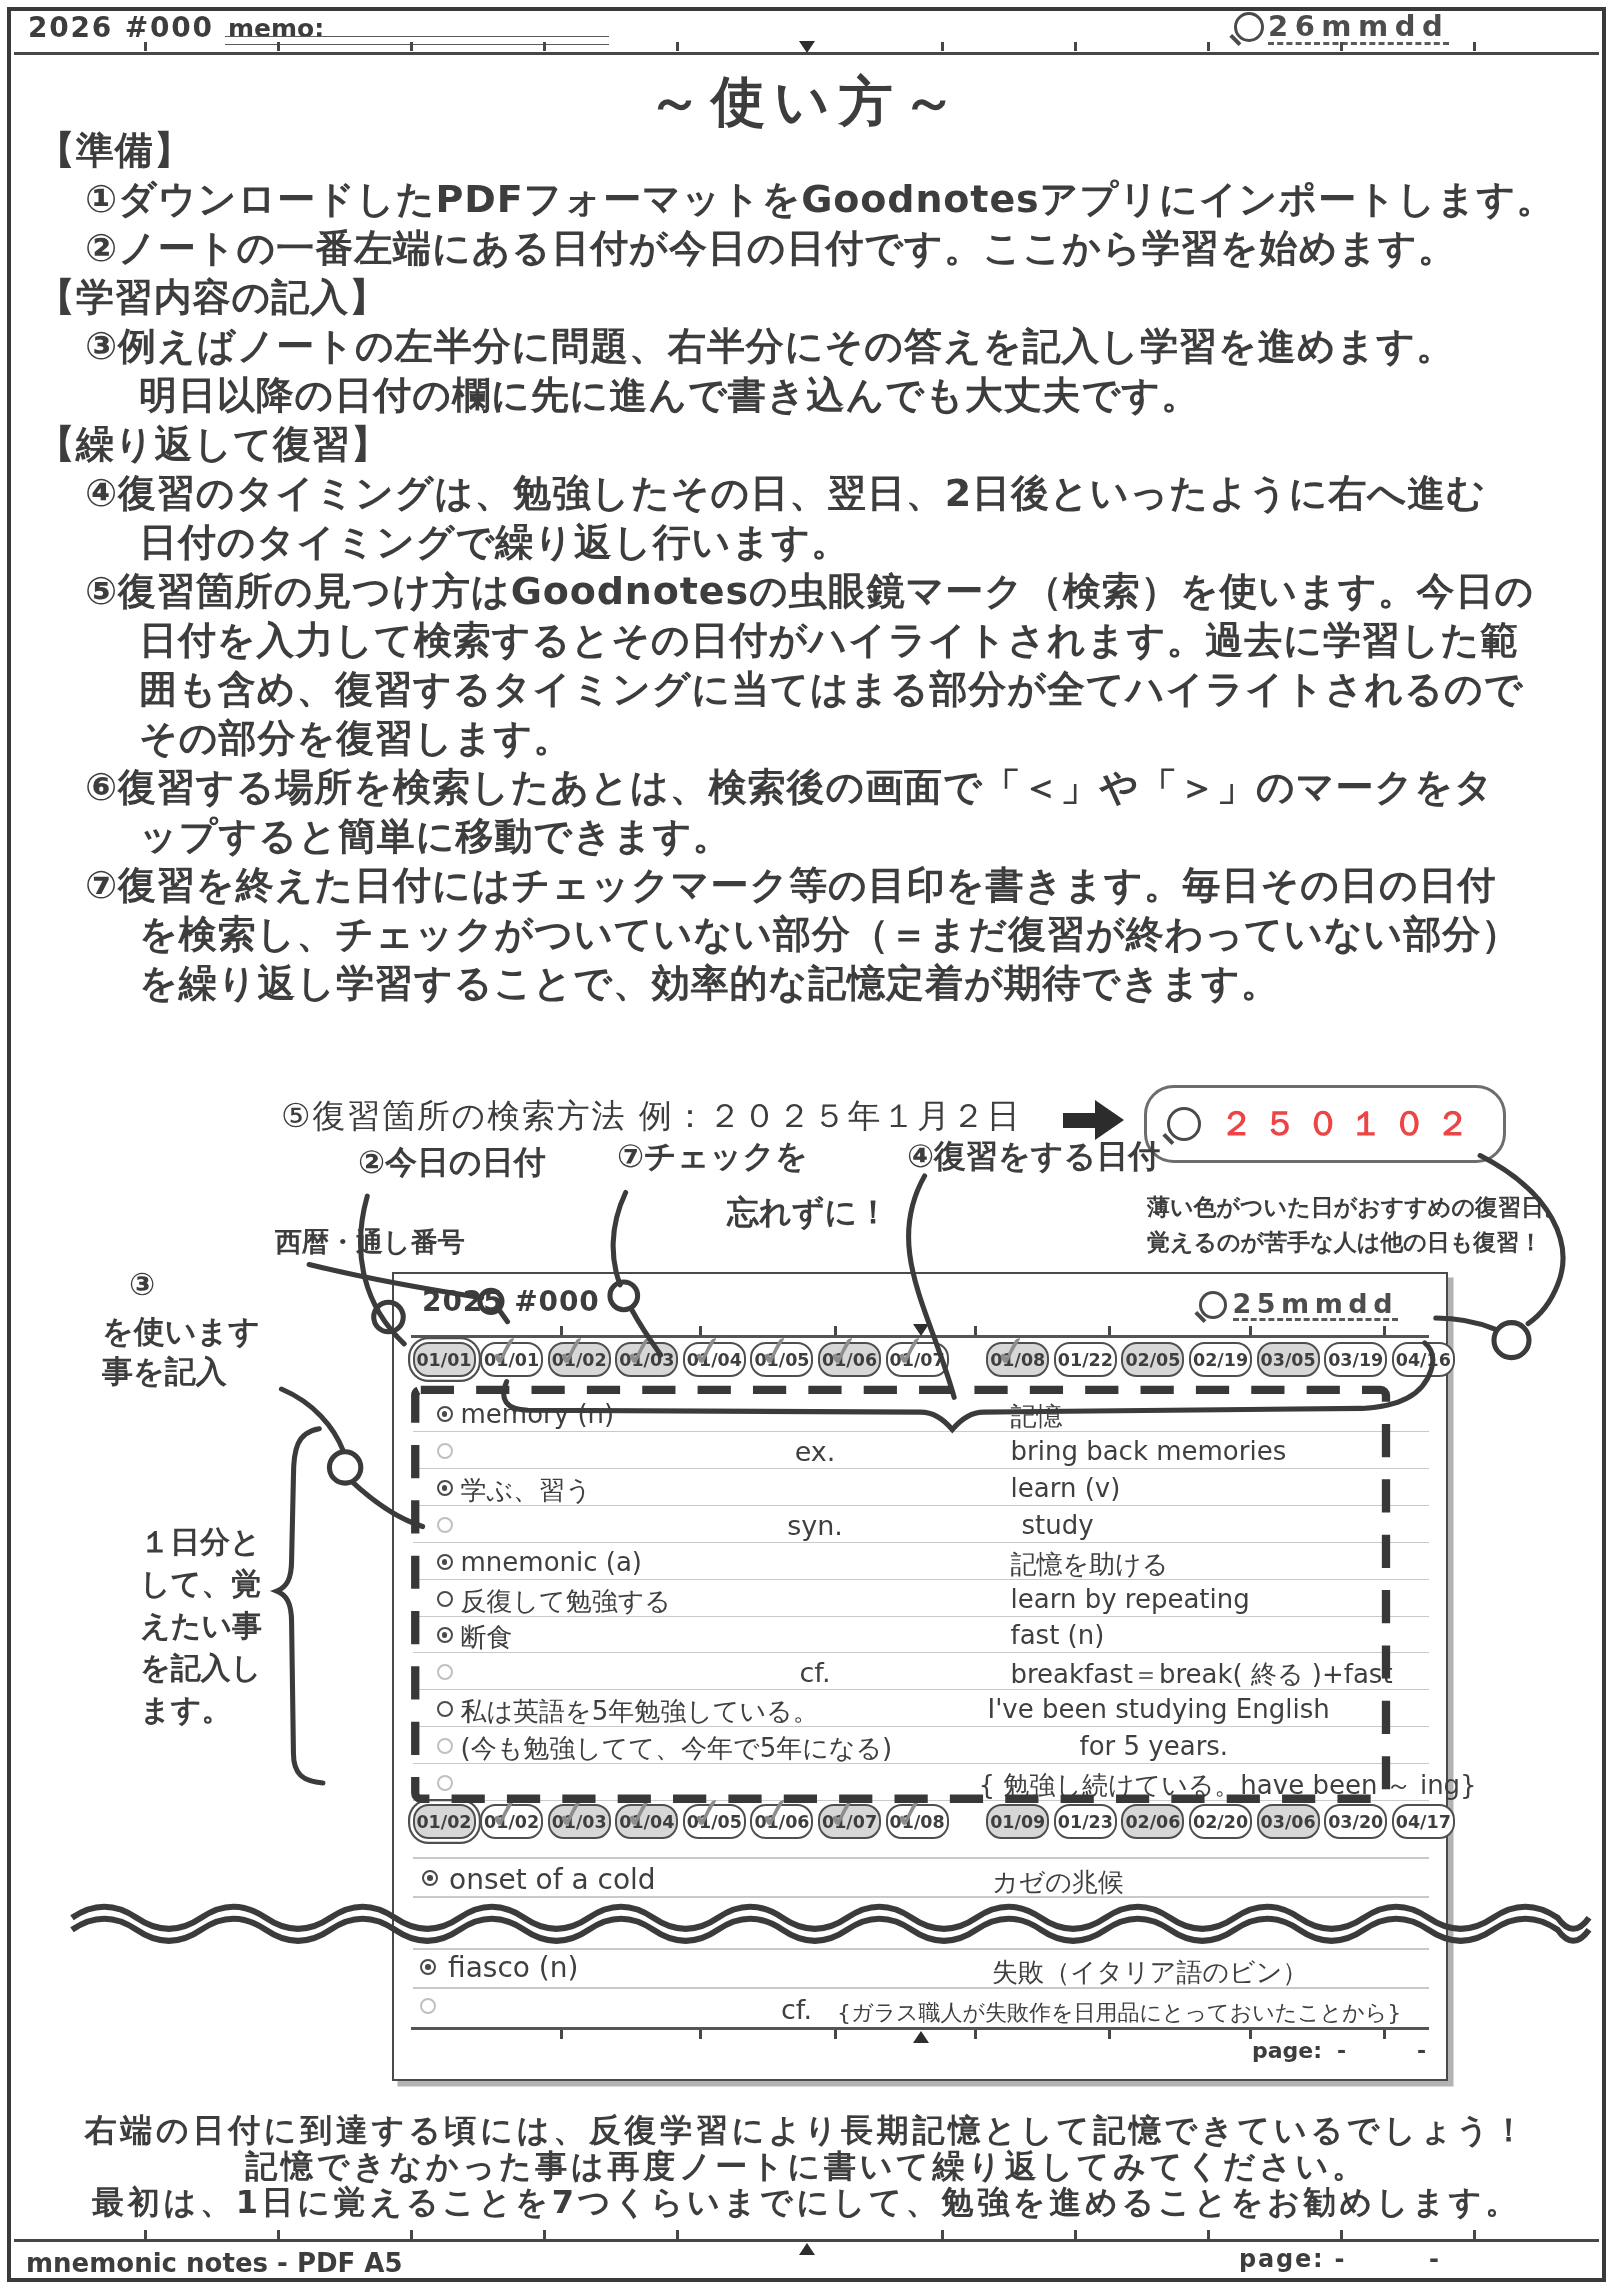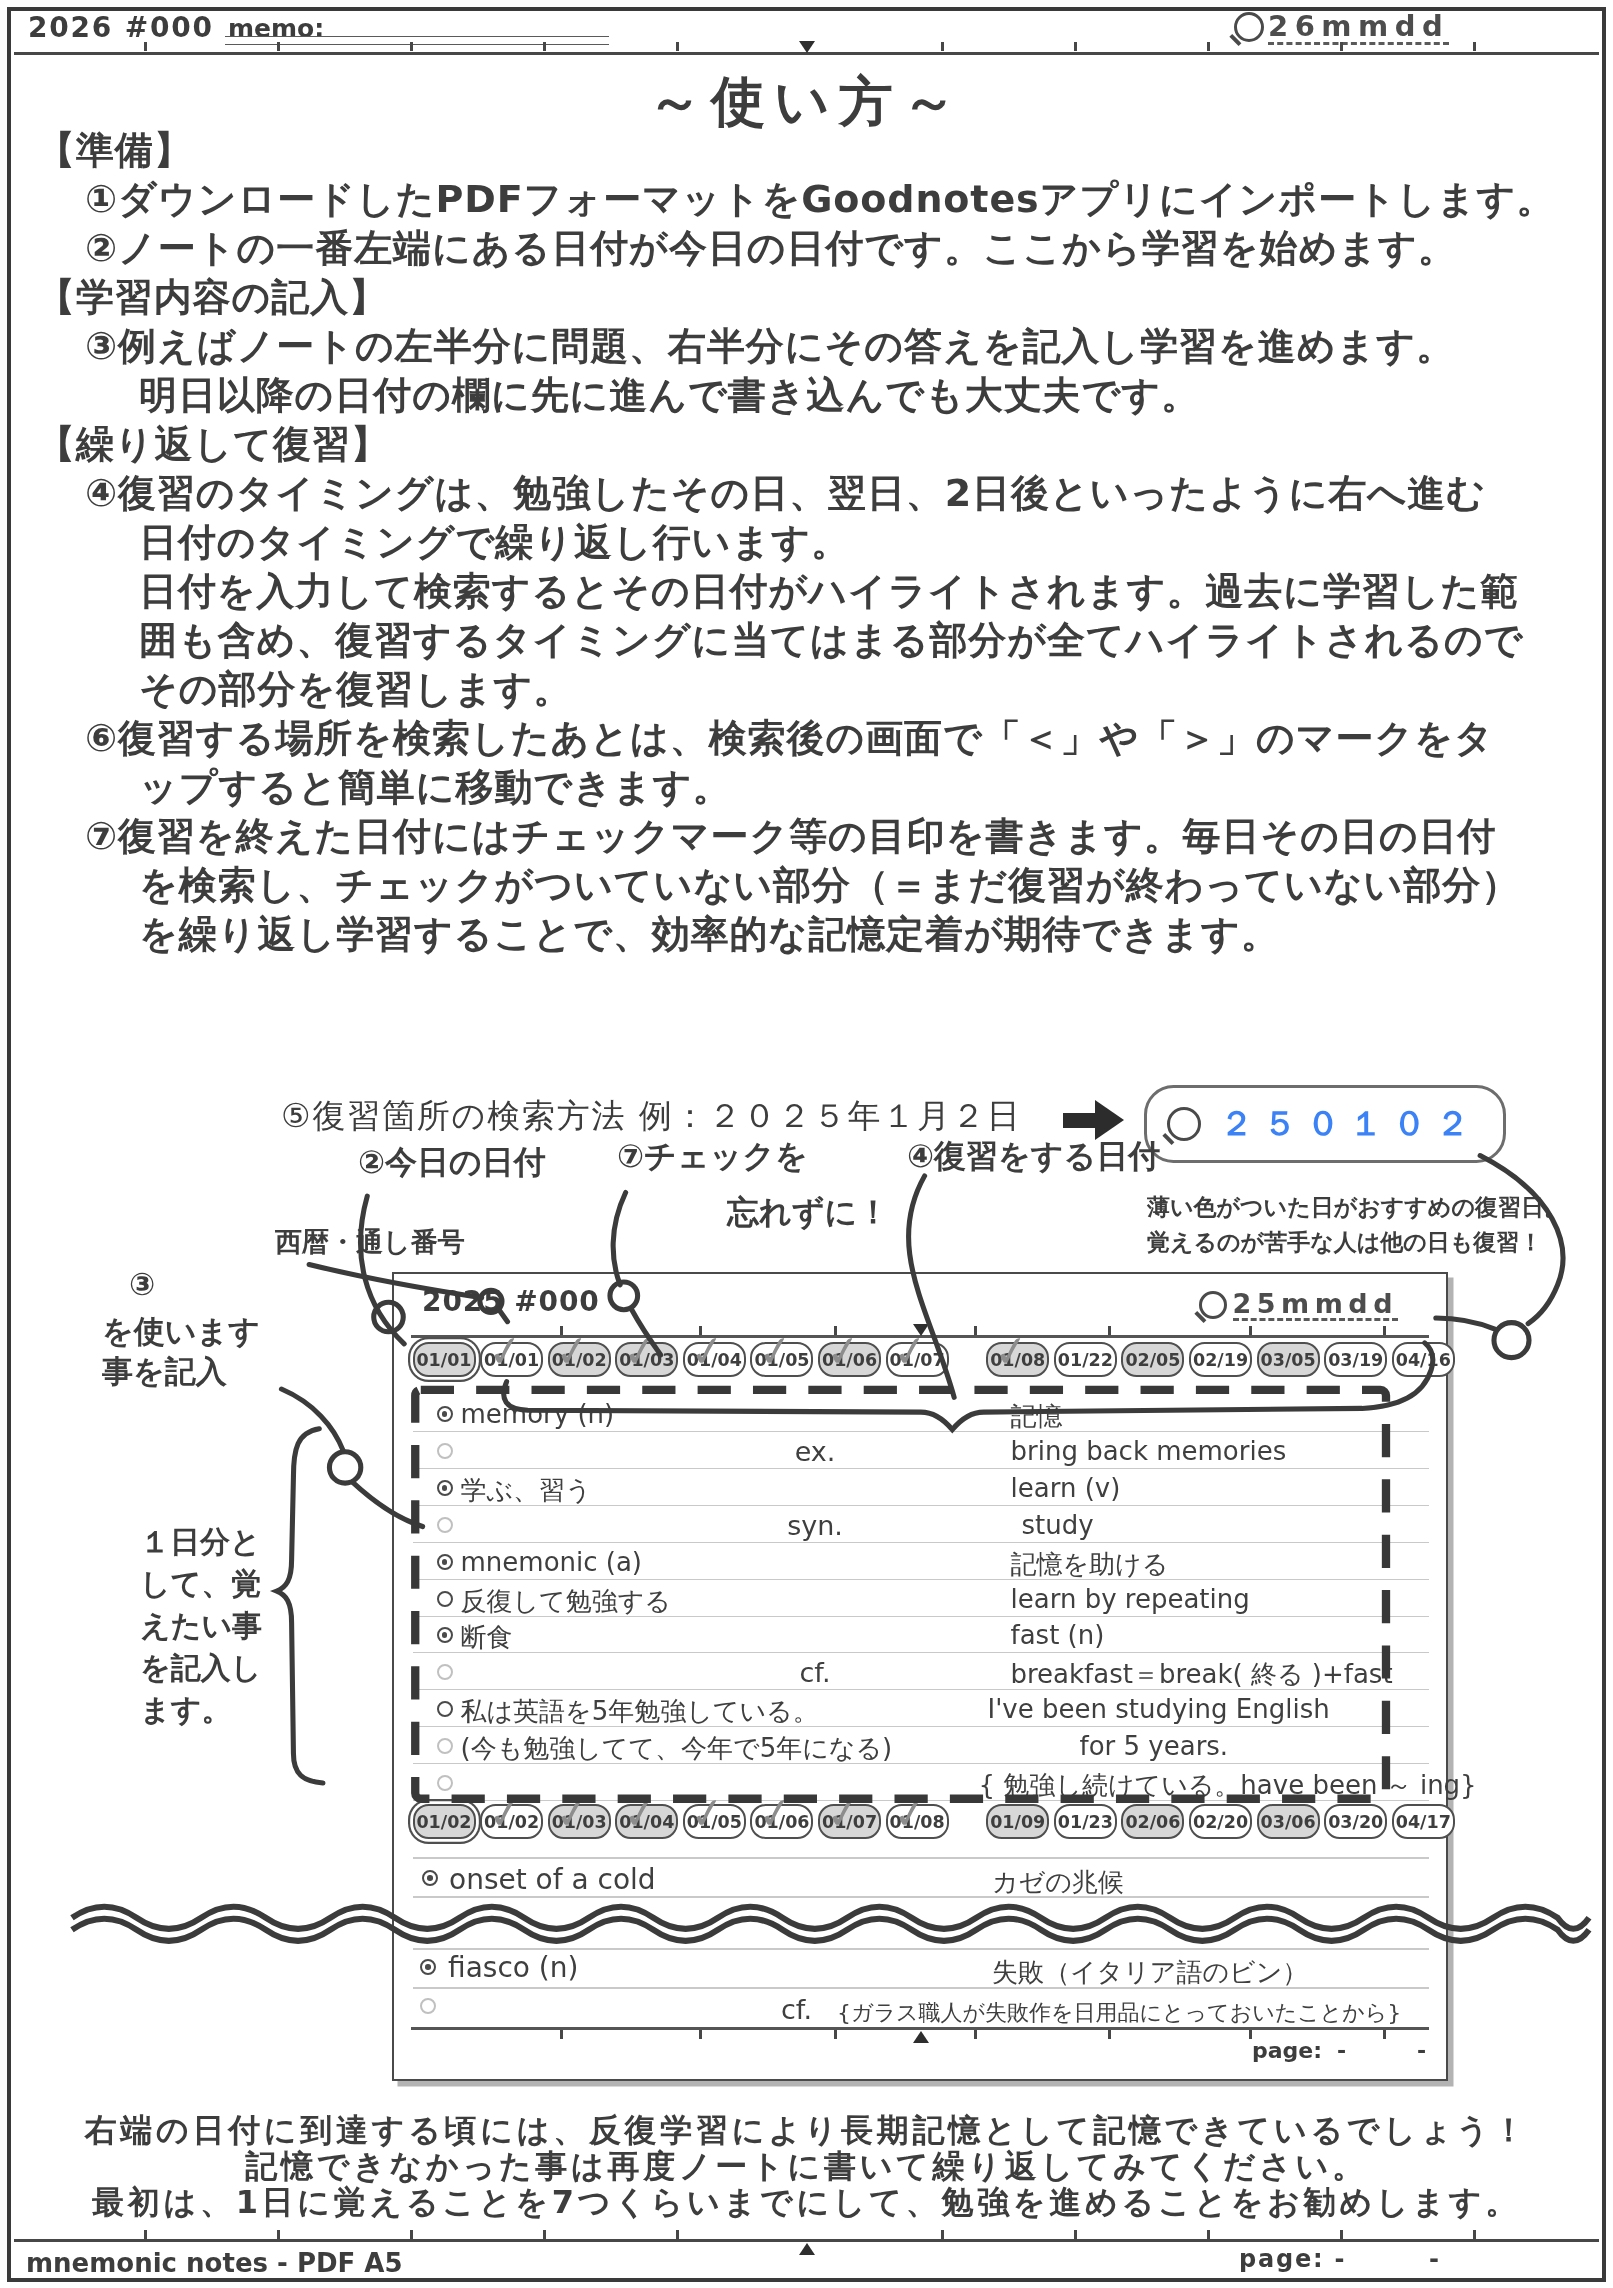--- a/index.html
+++ b/index.html
@@ -27,21 +27,21 @@
   .iline{font-size:38px;font-weight:700;line-height:49px;letter-spacing:0.9px;white-space:nowrap;}
   .ind0{padding-left:0;}
   .ind1{padding-left:48px;}
   .ind2{padding-left:102px;}
   
   .ex-line{left:281px;top:1094px;font-size:33px;font-weight:400;letter-spacing:1.8px;}
   .arrow-bar{left:1063px;top:1113px;width:33px;height:14.8px;background:#2c2c2c;}
   .arrow-head{left:1095px;top:1100px;width:0;height:0;border-top:20px solid transparent;border-bottom:20px solid transparent;border-left:29.5px solid #2c2c2c;}
   .pill{left:1144px;top:1085px;width:336px;height:72px;border:3.7px solid #6d6d6d;border-radius:29.5px;display:flex;align-items:center;padding-left:20px;gap:18.5px;background:#fff;}
   .pill .mag{width:28px;height:28px;}
-  .pill-text{font-size:34px;font-weight:700;letter-spacing:9.2px;color:#3b82f6;}
+  .pill-text{font-size:34px;font-weight:700;letter-spacing:9.2px;color:#ef4444;}
   
   .ann{font-weight:700;white-space:nowrap;z-index:3;}
   .ann-today{left:358px;top:1141px;font-size:32px;}
   .ann-check1{left:617px;top:1135px;font-size:32px;}
   .ann-check2{left:727px;top:1191px;font-size:32px;}
   .ann-review{left:907px;top:1135px;font-size:32px;}
   .ann-note1{left:1147px;top:1192px;font-size:23px;}
   .ann-note2{left:1147px;top:1227px;font-size:23px;}
   .ann-serial{left:275px;top:1224px;font-size:27px;}
   .ann-w0{left:129px;top:1266px;font-size:31px;}
@@ -110,20 +110,21 @@
 <div class="abs" id="instructions">
     <div class="iline ind0">【準備】</div>
     <div class="iline ind1">①ダウンロードしたPDFフォーマットをGoodnotesアプリにインポートします。</div>
     <div class="iline ind1">②ノートの一番左端にある日付が今日の日付です。ここから学習を始めます。</div>
     <div class="iline ind0">【学習内容の記入】</div>
     <div class="iline ind1">③例えばノートの左半分に問題、右半分にその答えを記入し学習を進めます。</div>
     <div class="iline ind2">明日以降の日付の欄に先に進んで書き込んでも大丈夫です。</div>
     <div class="iline ind0">【繰り返して復習】</div>
     <div class="iline ind1">④復習のタイミングは、勉強したその日、翌日、2日後といったように右へ進む</div>
     <div class="iline ind2">日付のタイミングで繰り返し行います。</div>
+    <div class="iline ind1">⑤復習箇所の見つけ方はGoodnotesの虫眼鏡マーク（検索）を使います。今日の</div>
     <div class="iline ind2">日付を入力して検索するとその日付がハイライトされます。過去に学習した範</div>
     <div class="iline ind2">囲も含め、復習するタイミングに当てはまる部分が全てハイライトされるので</div>
     <div class="iline ind2">その部分を復習します。</div>
     <div class="iline ind1">⑥復習する場所を検索したあとは、検索後の画面で「＜」や「＞」のマークをタ</div>
     <div class="iline ind2">ップすると簡単に移動できます。</div>
     <div class="iline ind1">⑦復習を終えた日付にはチェックマーク等の目印を書きます。毎日その日の日付</div>
     <div class="iline ind2">を検索し、チェックがついていない部分（＝まだ復習が終わっていない部分）</div>
     <div class="iline ind2">を繰り返し学習することで、効率的な記憶定着が期待できます。</div>
   </div>
 

